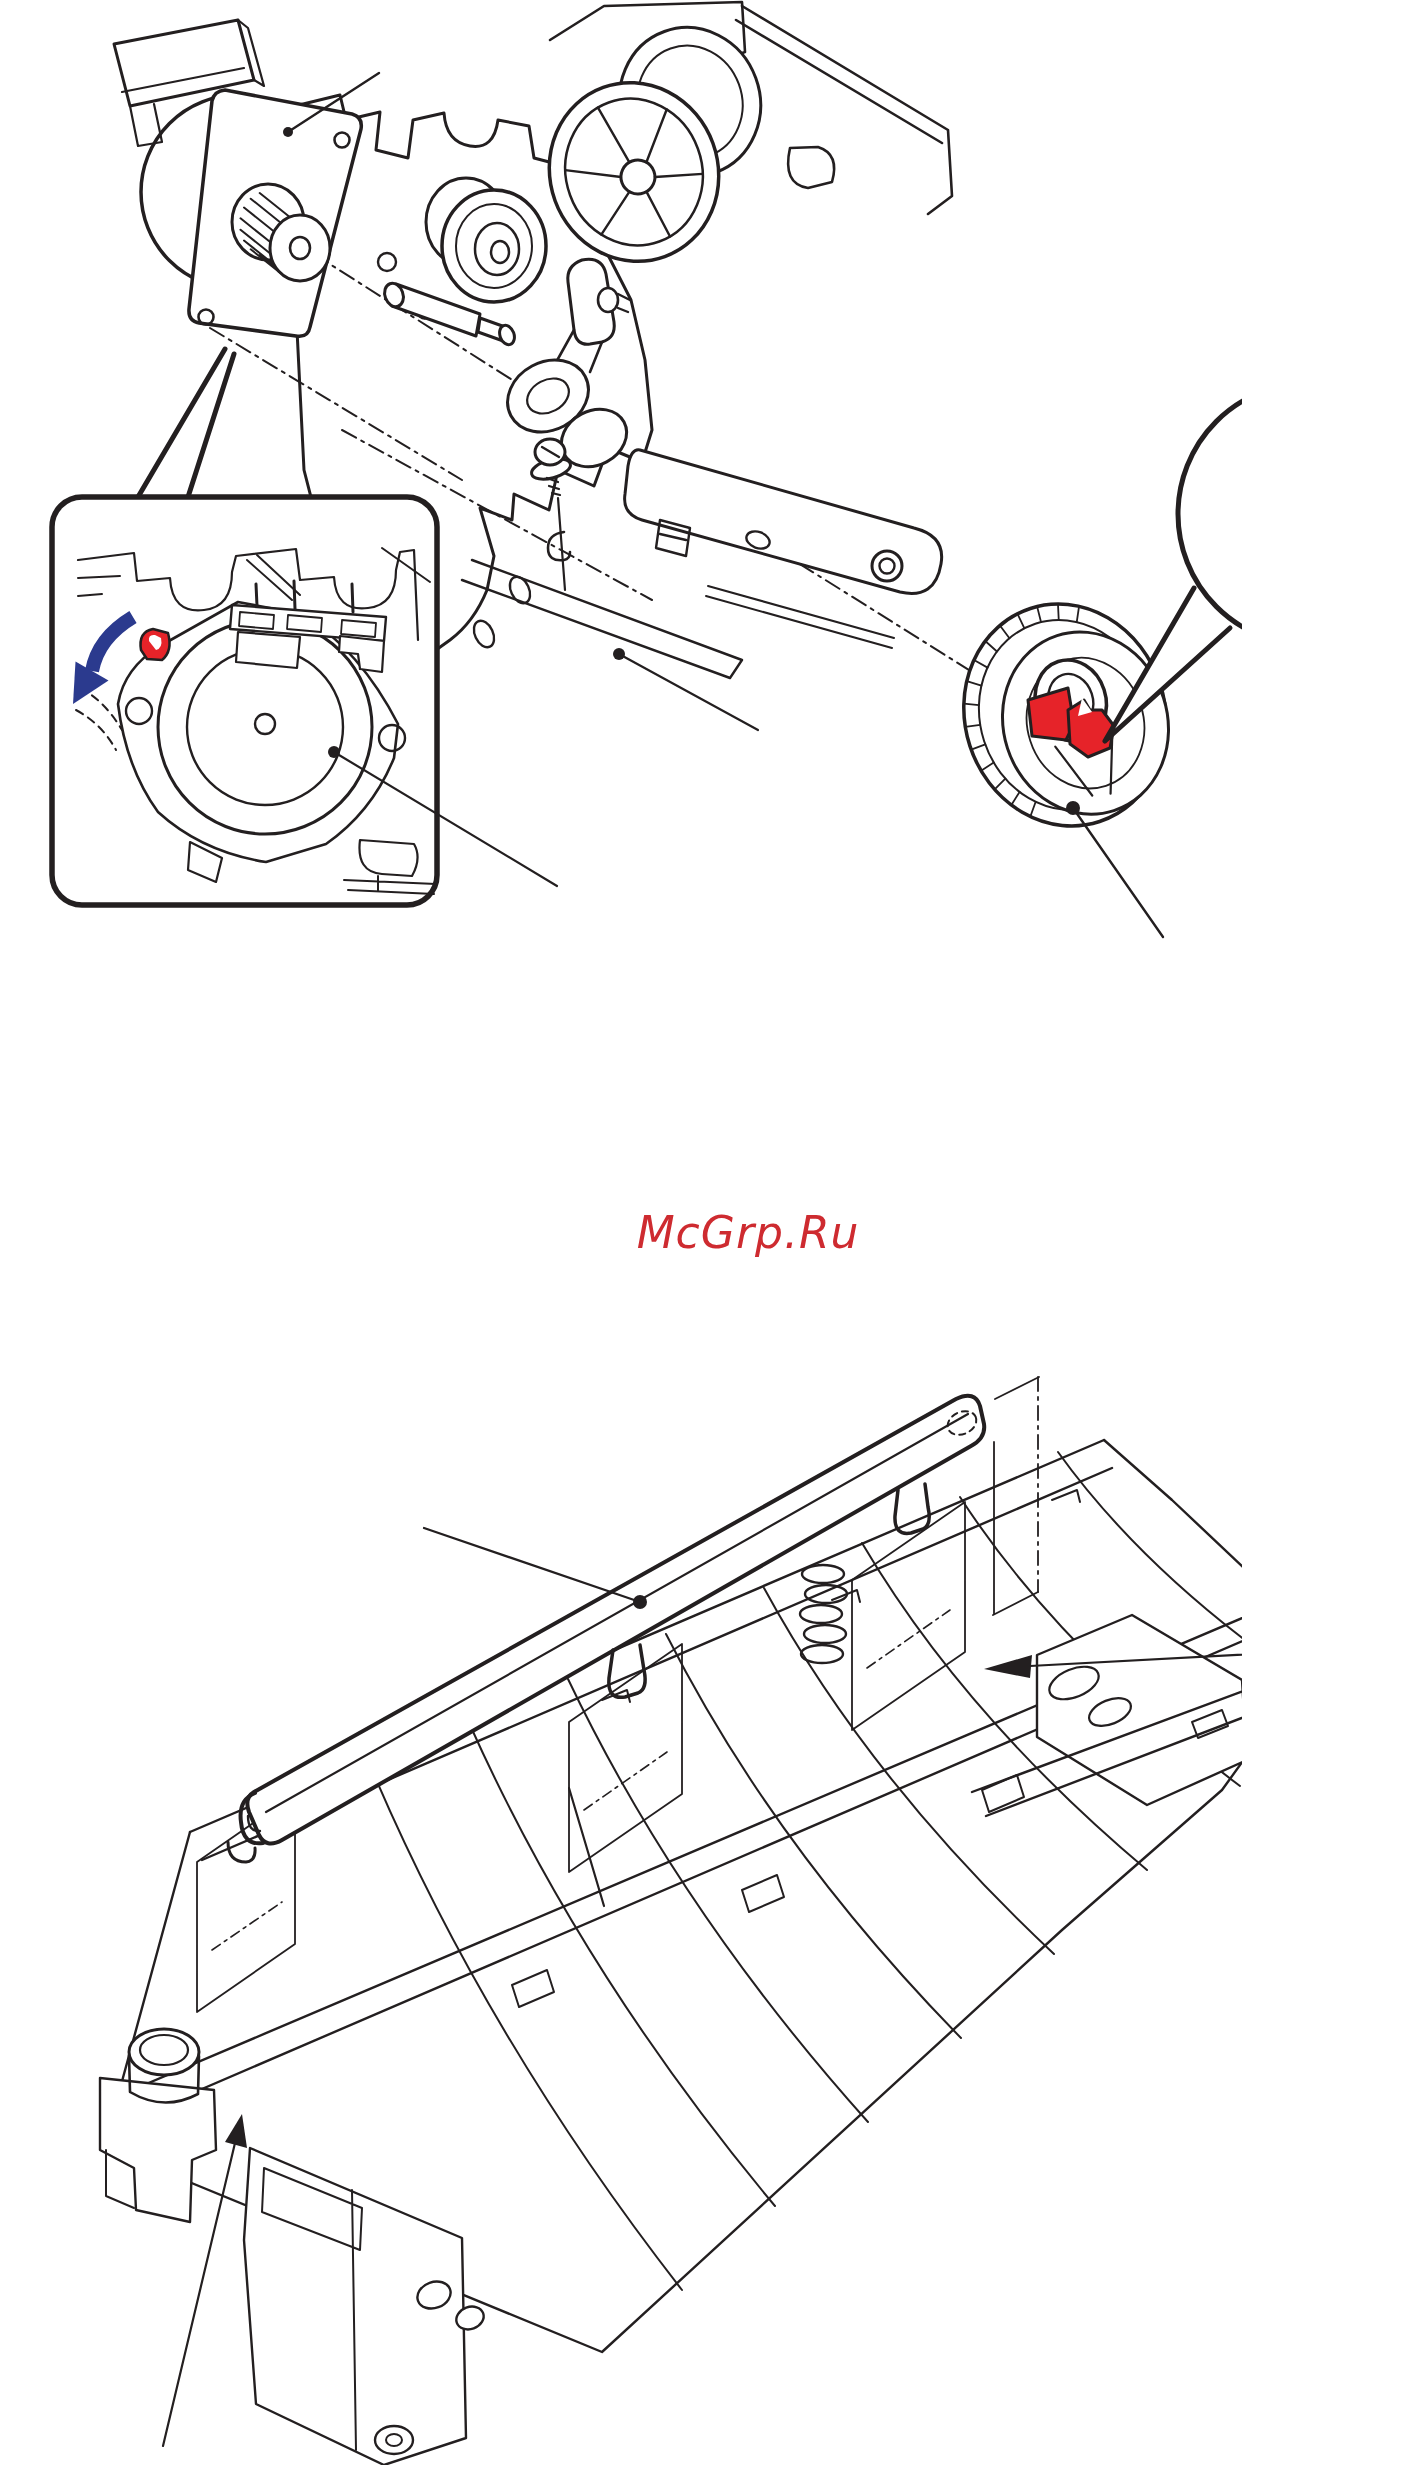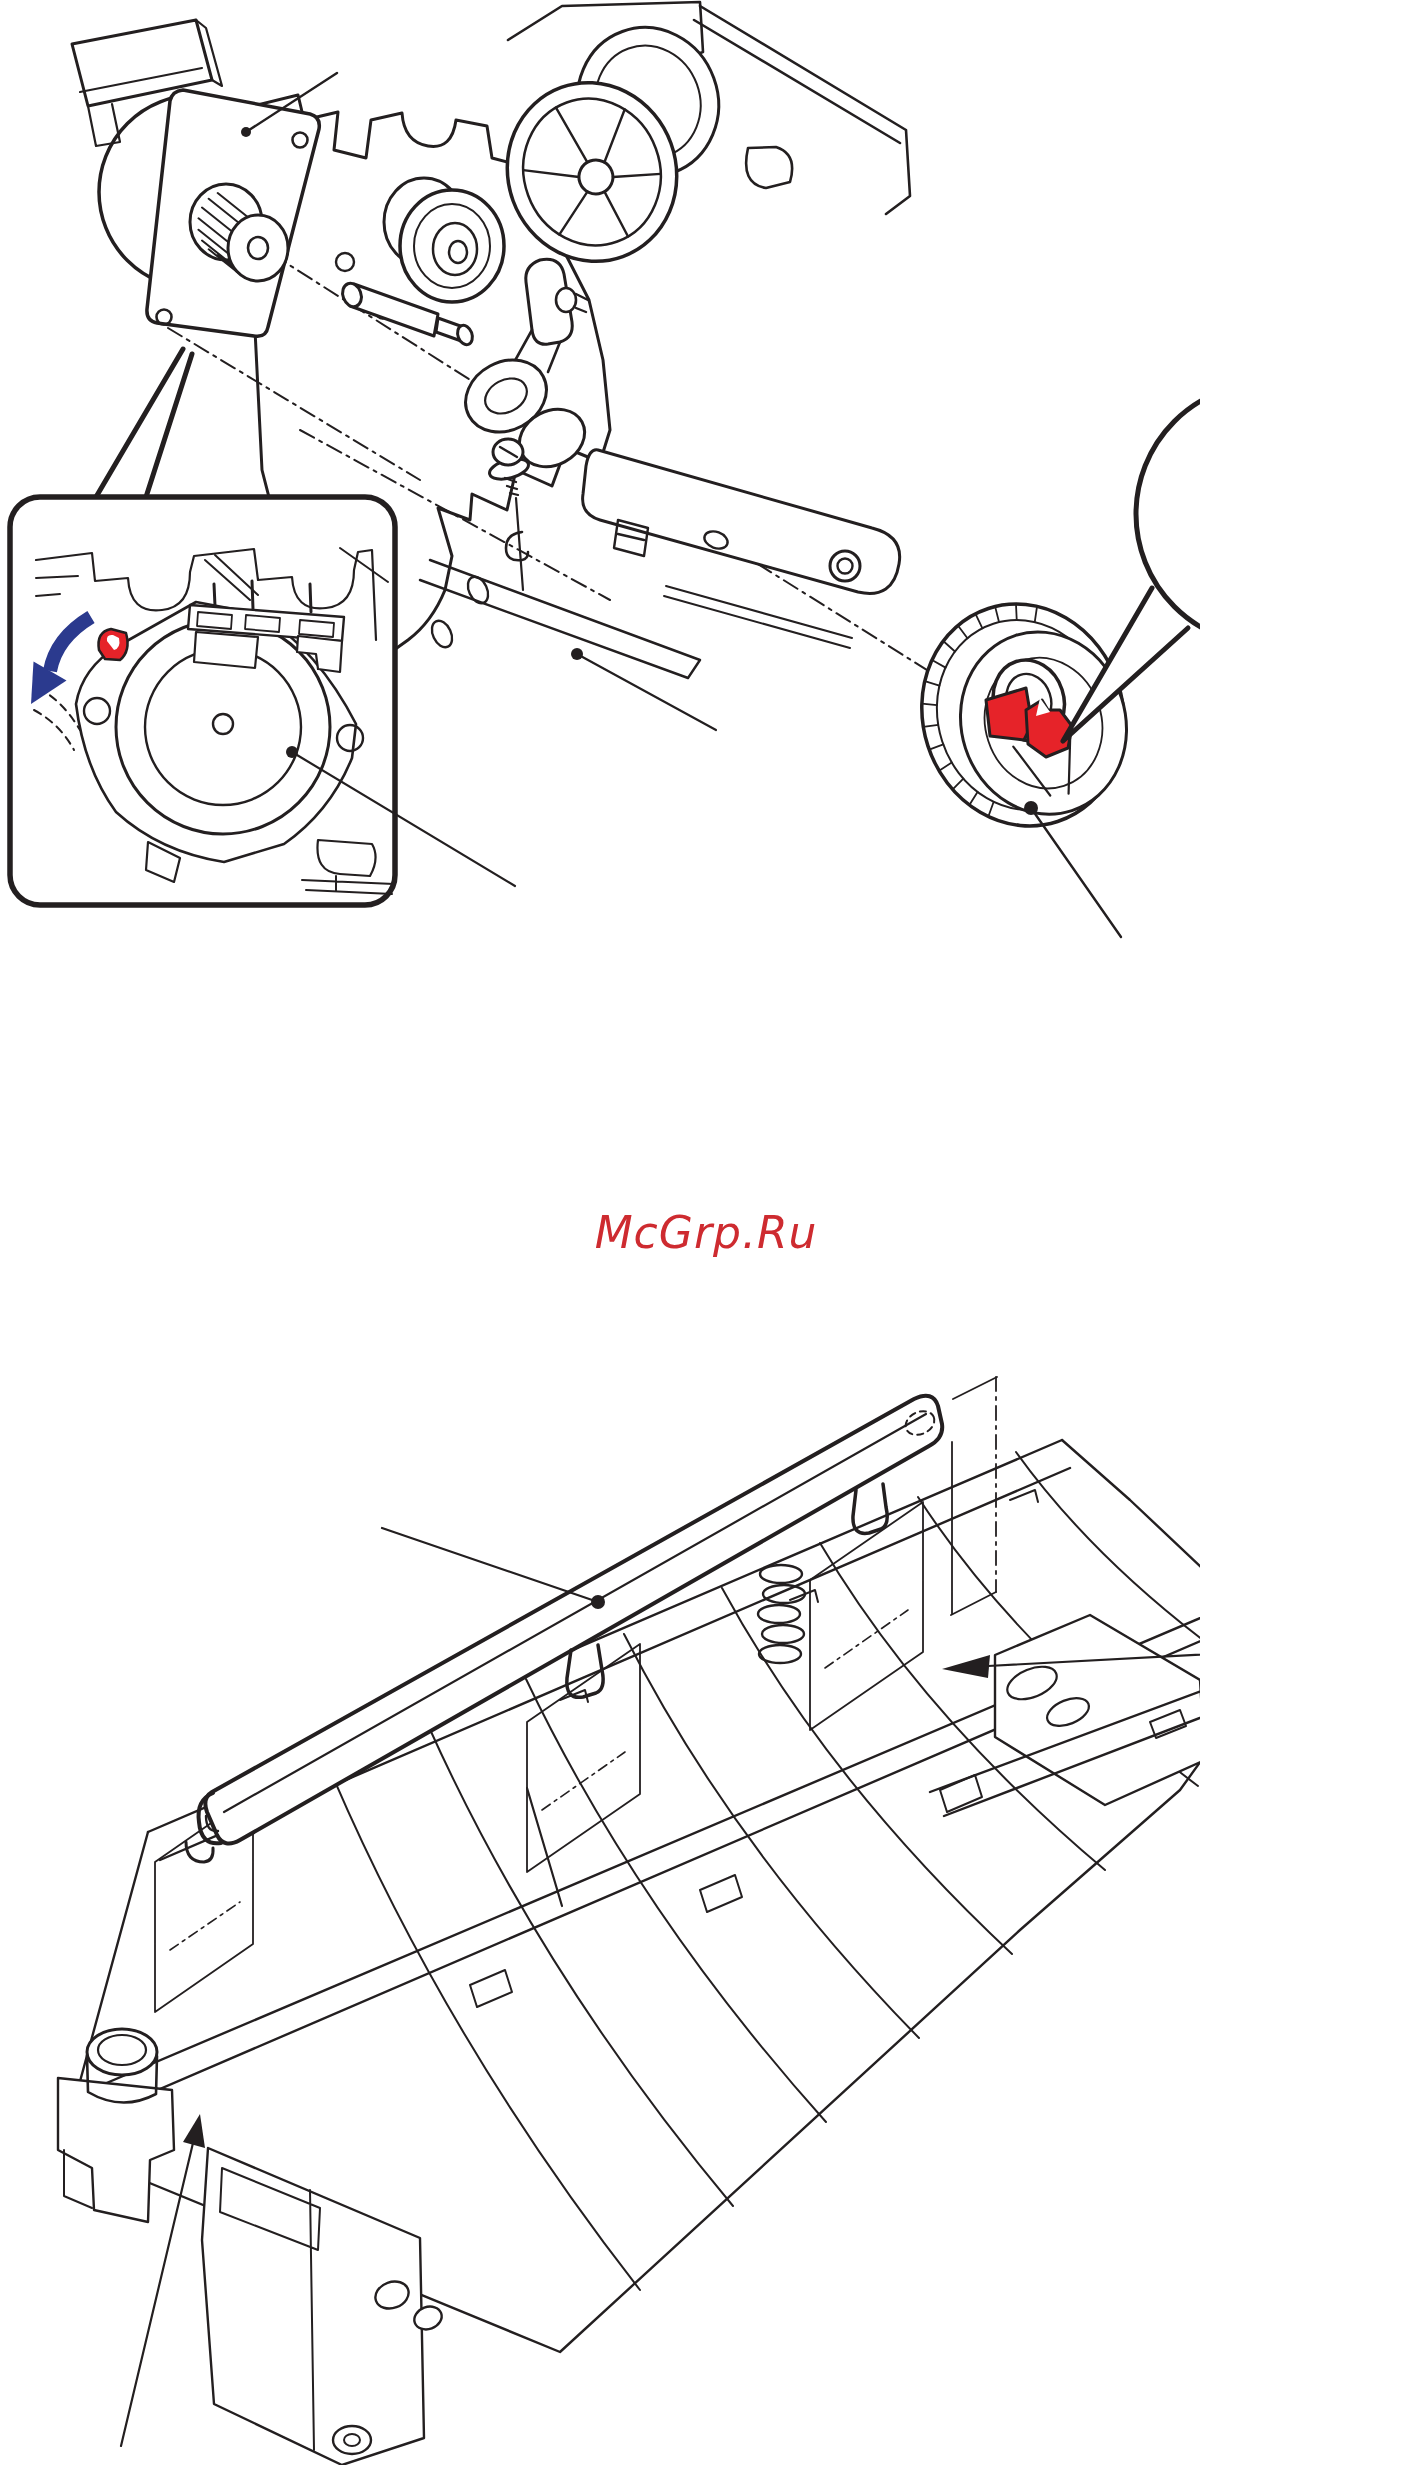--- a/index.html
+++ b/index.html
@@ -1,17 +1,17 @@
 <!DOCTYPE html>
 <html style="--paper: #ffffff; --ink: #231f20; --red: #e62329; --blue: #2b3a8e; --wm: #ce2b30;"><head>
 <meta charset="utf-8">
 <style>
   html,body{margin:0;padding:0;background:#fff;}
   .page{width:1200px;height:2465px;background:var(--paper,#fff);position:relative;overflow:hidden;
-        font-family:"DejaVu Sans", sans-serif;}
+        font-family:"DejaVu Sans", sans-serif;margin-left:42px;}
   svg{display:block;}
   .ln{stroke:var(--ink);fill:none;stroke-linecap:round;stroke-linejoin:round;}
   .wh{stroke:var(--ink);fill:#fff;stroke-linecap:round;stroke-linejoin:round;}
   .rd{fill:var(--red);stroke:var(--ink);stroke-linejoin:round;}
   .dot{fill:var(--ink);stroke:none;}
   .wm-text{fill:var(--wm);font-style:italic;font-size:44px;letter-spacing:1px;
            font-family:"DejaVu Sans", sans-serif;}
 </style>
 </head>
 <body>

